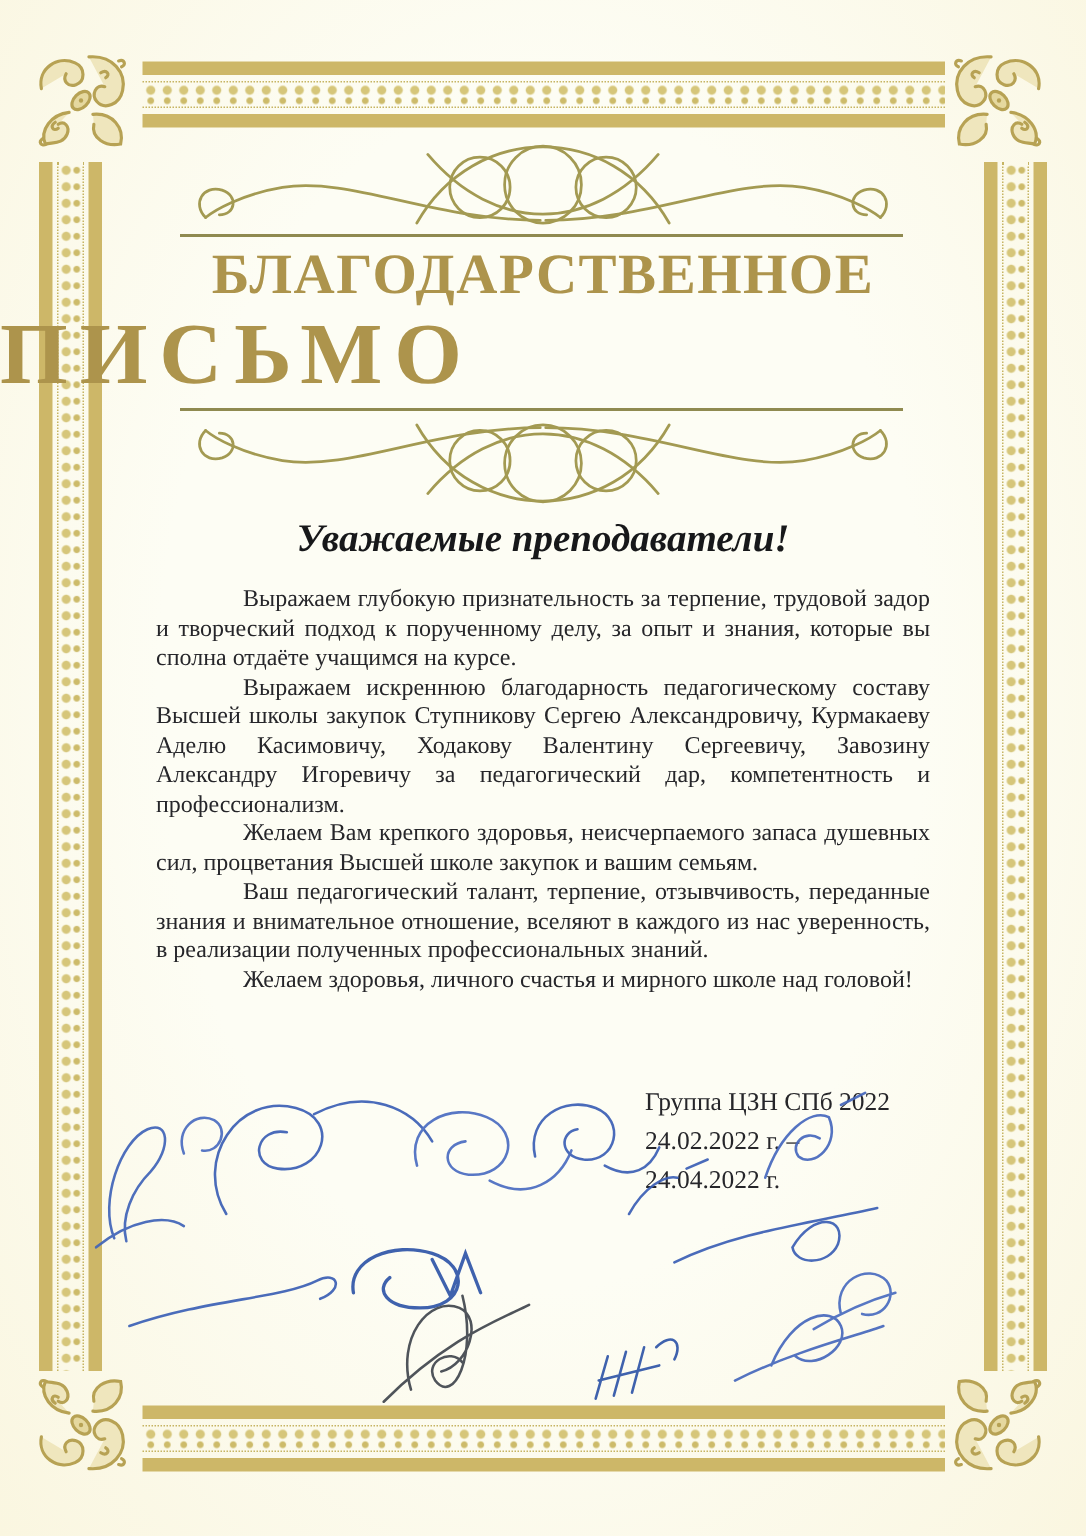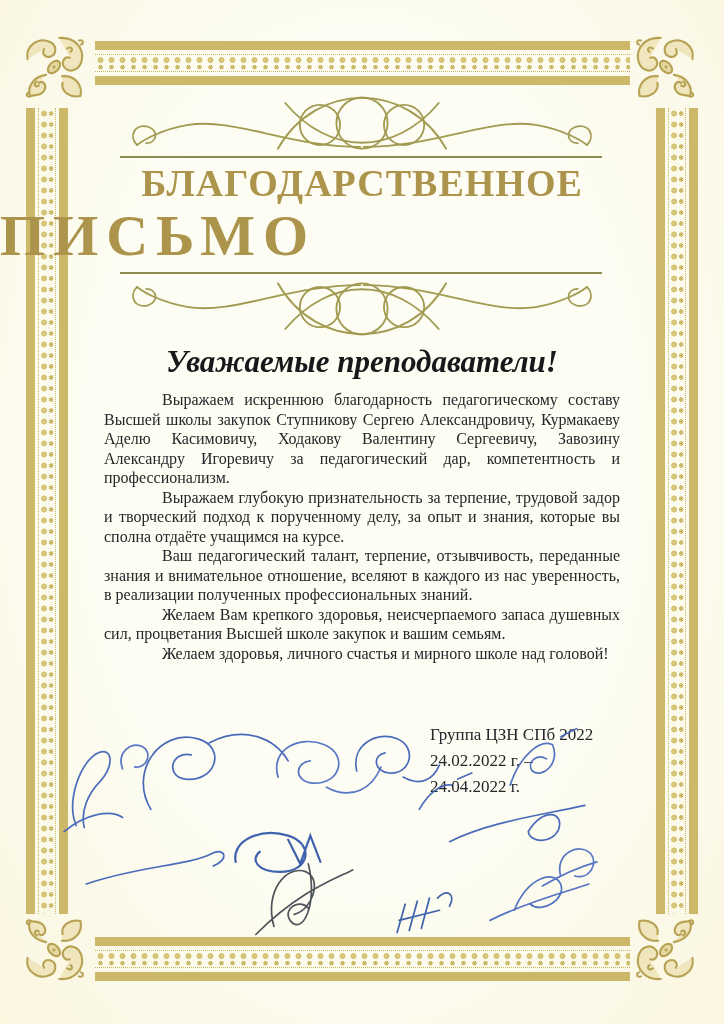--- a/index.html
+++ b/index.html
@@ -60,21 +60,21 @@
   .title2{
     position:absolute;top:203px;left:0;width:100%;
     text-align:left;color:#ad944c;
     font-size:58px;font-weight:700;letter-spacing:8px;line-height:66px;
   }
 
   
   .salutation{
     position:absolute;top:344px;left:0;width:100%;
     text-align:center;font-style:italic;font-weight:700;
-    font-size:31px;color:#17181a;
+    font-size:26px;color:#17181a;
   }
   .body-text{
     position:absolute;top:390px;left:104px;width:516px;
     font-size:16px;line-height:19.5px;color:#26262a;
     text-align:justify;
   }
   .body-text p{margin:0;text-indent:58px;}
 
   .signoff{
     position:absolute;top:722px;left:430px;
@@ -166,24 +166,24 @@
   <div class="title1">БЛАГОДАРСТВЕННОЕ</div>
   <div class="title2">ПИСЬМО</div>
   <div class="rule lower"></div>
   <svg class="flourish bottom" viewBox="0 0 520 70">
       <use href="#flourish-orn"></use>
     </svg>
 
   <div class="salutation">Уважаемые преподаватели!</div>
 
   <div class="body-text">
+    <p>Выражаем глубокую признательность за терпение, трудовой задор и творческий подход к порученному делу, за опыт и знания, которые вы сполна отдаёте учащимся на курсе.</p>
     <p>Выражаем искреннюю благодарность педагогическому составу Высшей школы закупок Ступникову Сергею Александровичу, Курмакаеву Аделю Касимовичу, Ходакову Валентину Сергеевичу, Завозину Александру Игоревичу за педагогический дар, компетентность и профессионализм.</p>
-    <p>Выражаем глубокую признательность за терпение, трудовой задор и творческий подход к порученному делу, за опыт и знания, которые вы сполна отдаёте учащимся на курсе.</p>
+    <p>Желаем Вам крепкого здоровья, неисчерпаемого запаса душевных сил, процветания Высшей школе закупок и вашим семьям.</p>
     <p>Ваш педагогический талант, терпение, отзывчивость, переданные знания и внимательное отношение, вселяют в каждого из нас уверенность, в реализации полученных профессиональных знаний.</p>
-    <p>Желаем Вам крепкого здоровья, неисчерпаемого запаса душевных сил, процветания Высшей школе закупок и вашим семьям.</p>
     <p>Желаем здоровья, личного счастья и мирного школе над головой!</p>
   </div>
 
   <div class="signoff">
     <div>Группа  ЦЗН СПб 2022</div>
     <div>24.02.2022 г. –</div>
     <div>24.04.2022 г.</div>
   </div>
 
   <svg class="signatures" viewBox="0 0 540 225">

